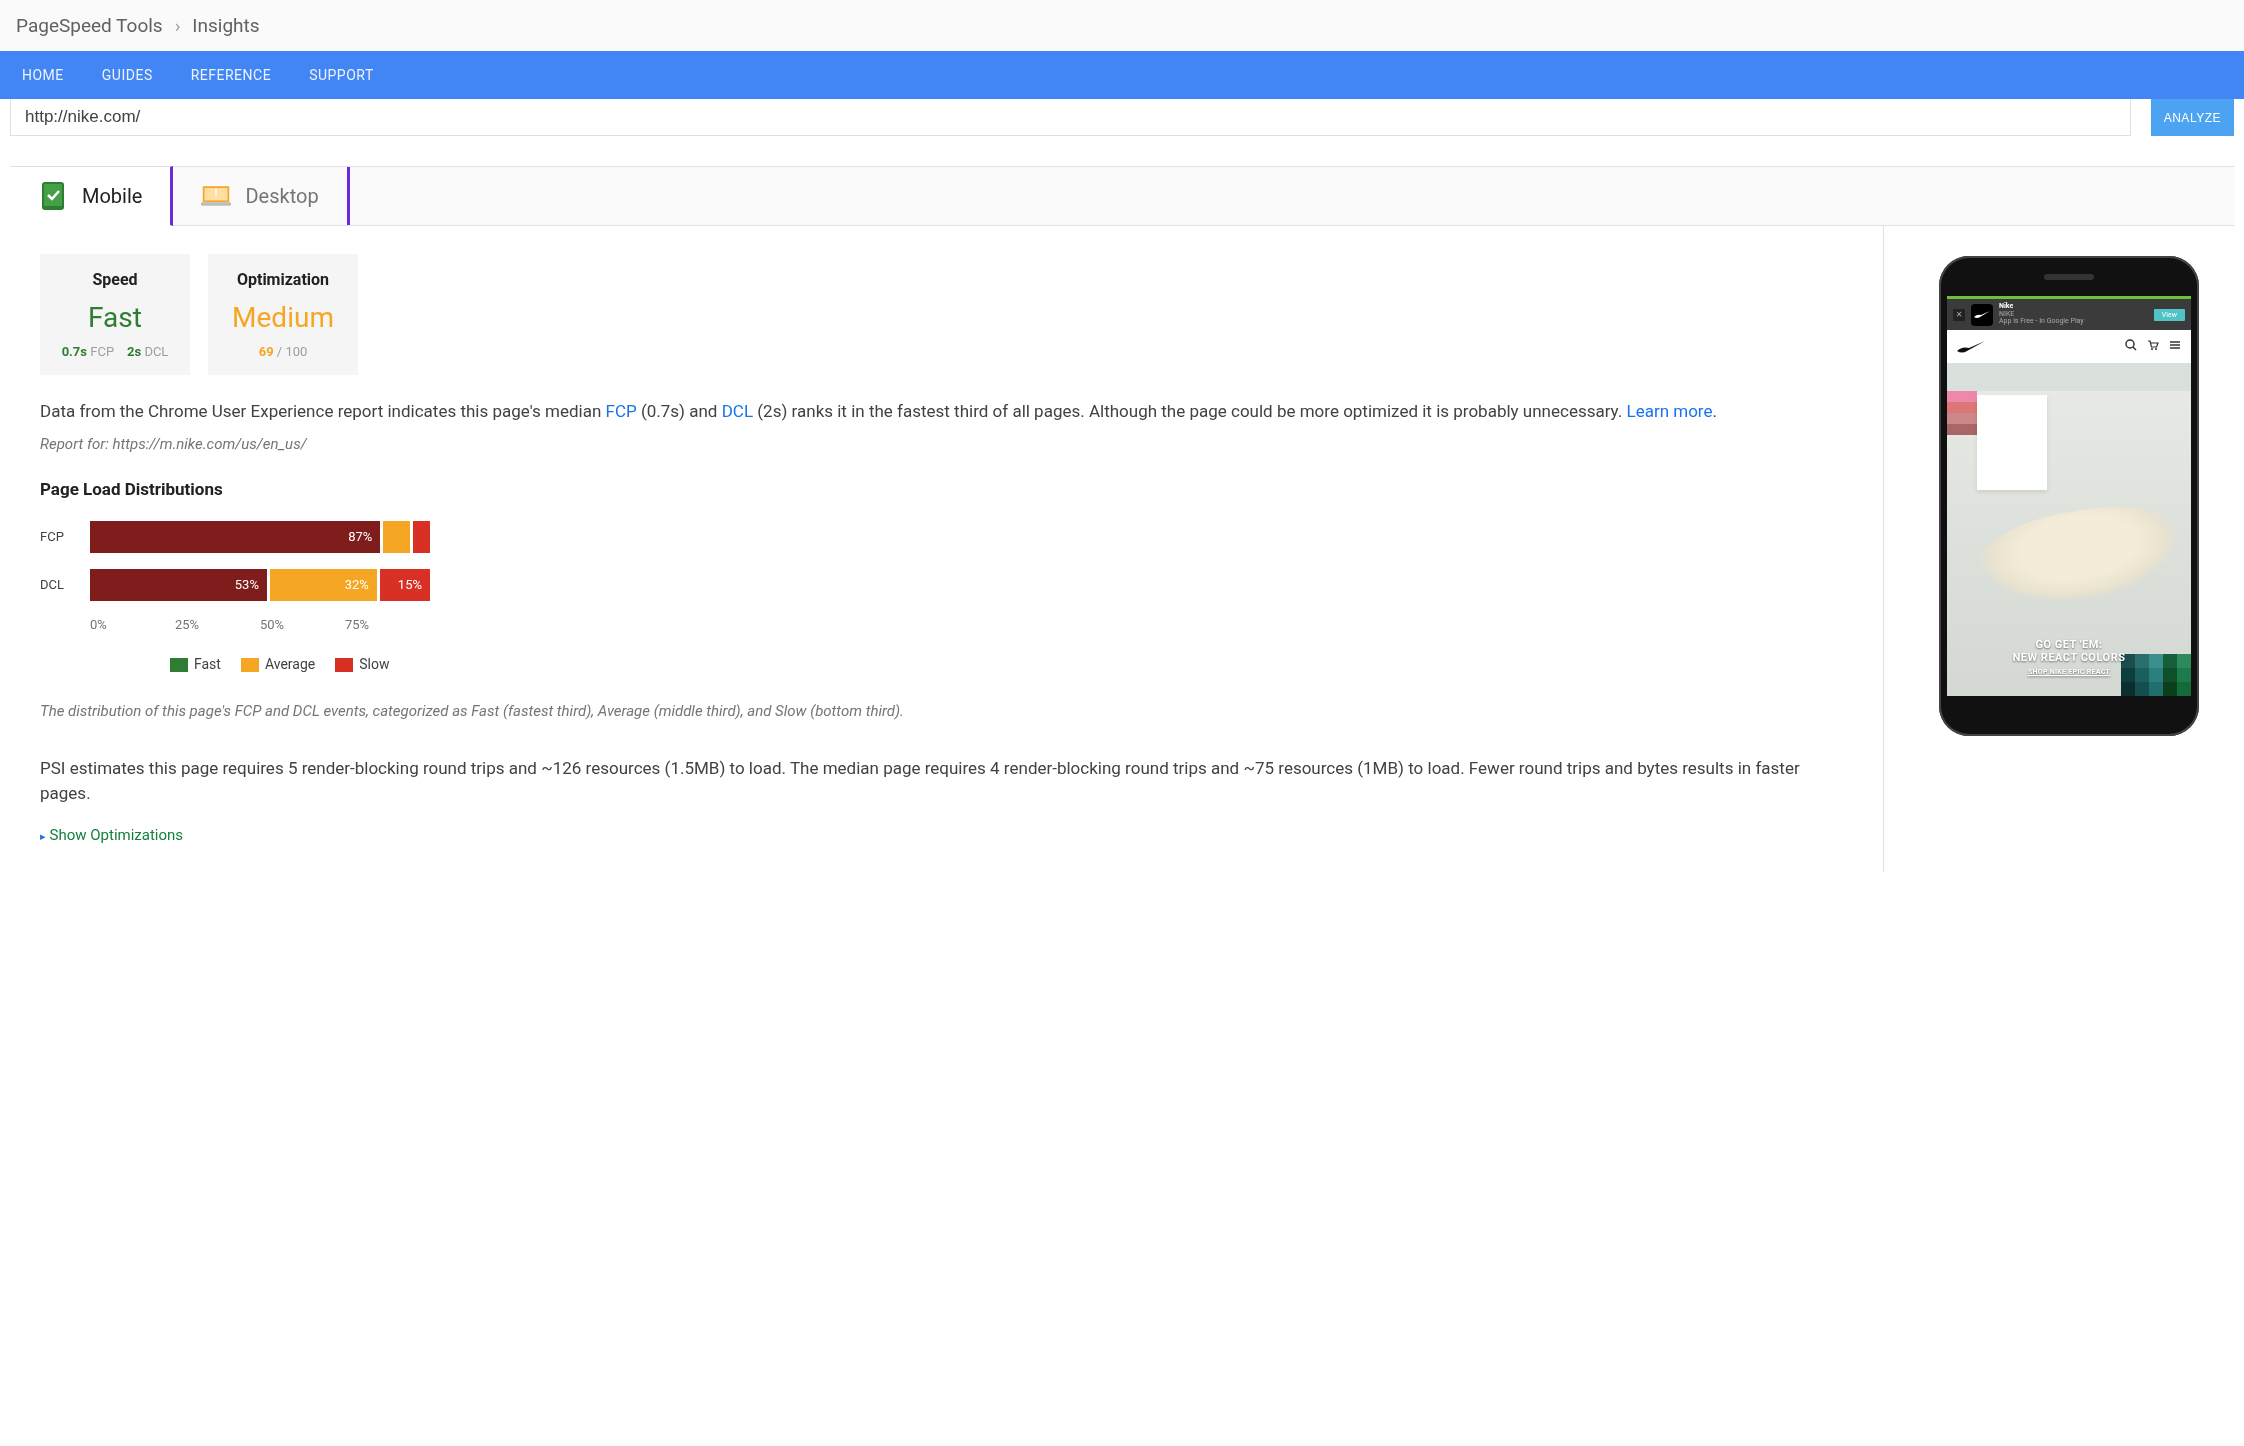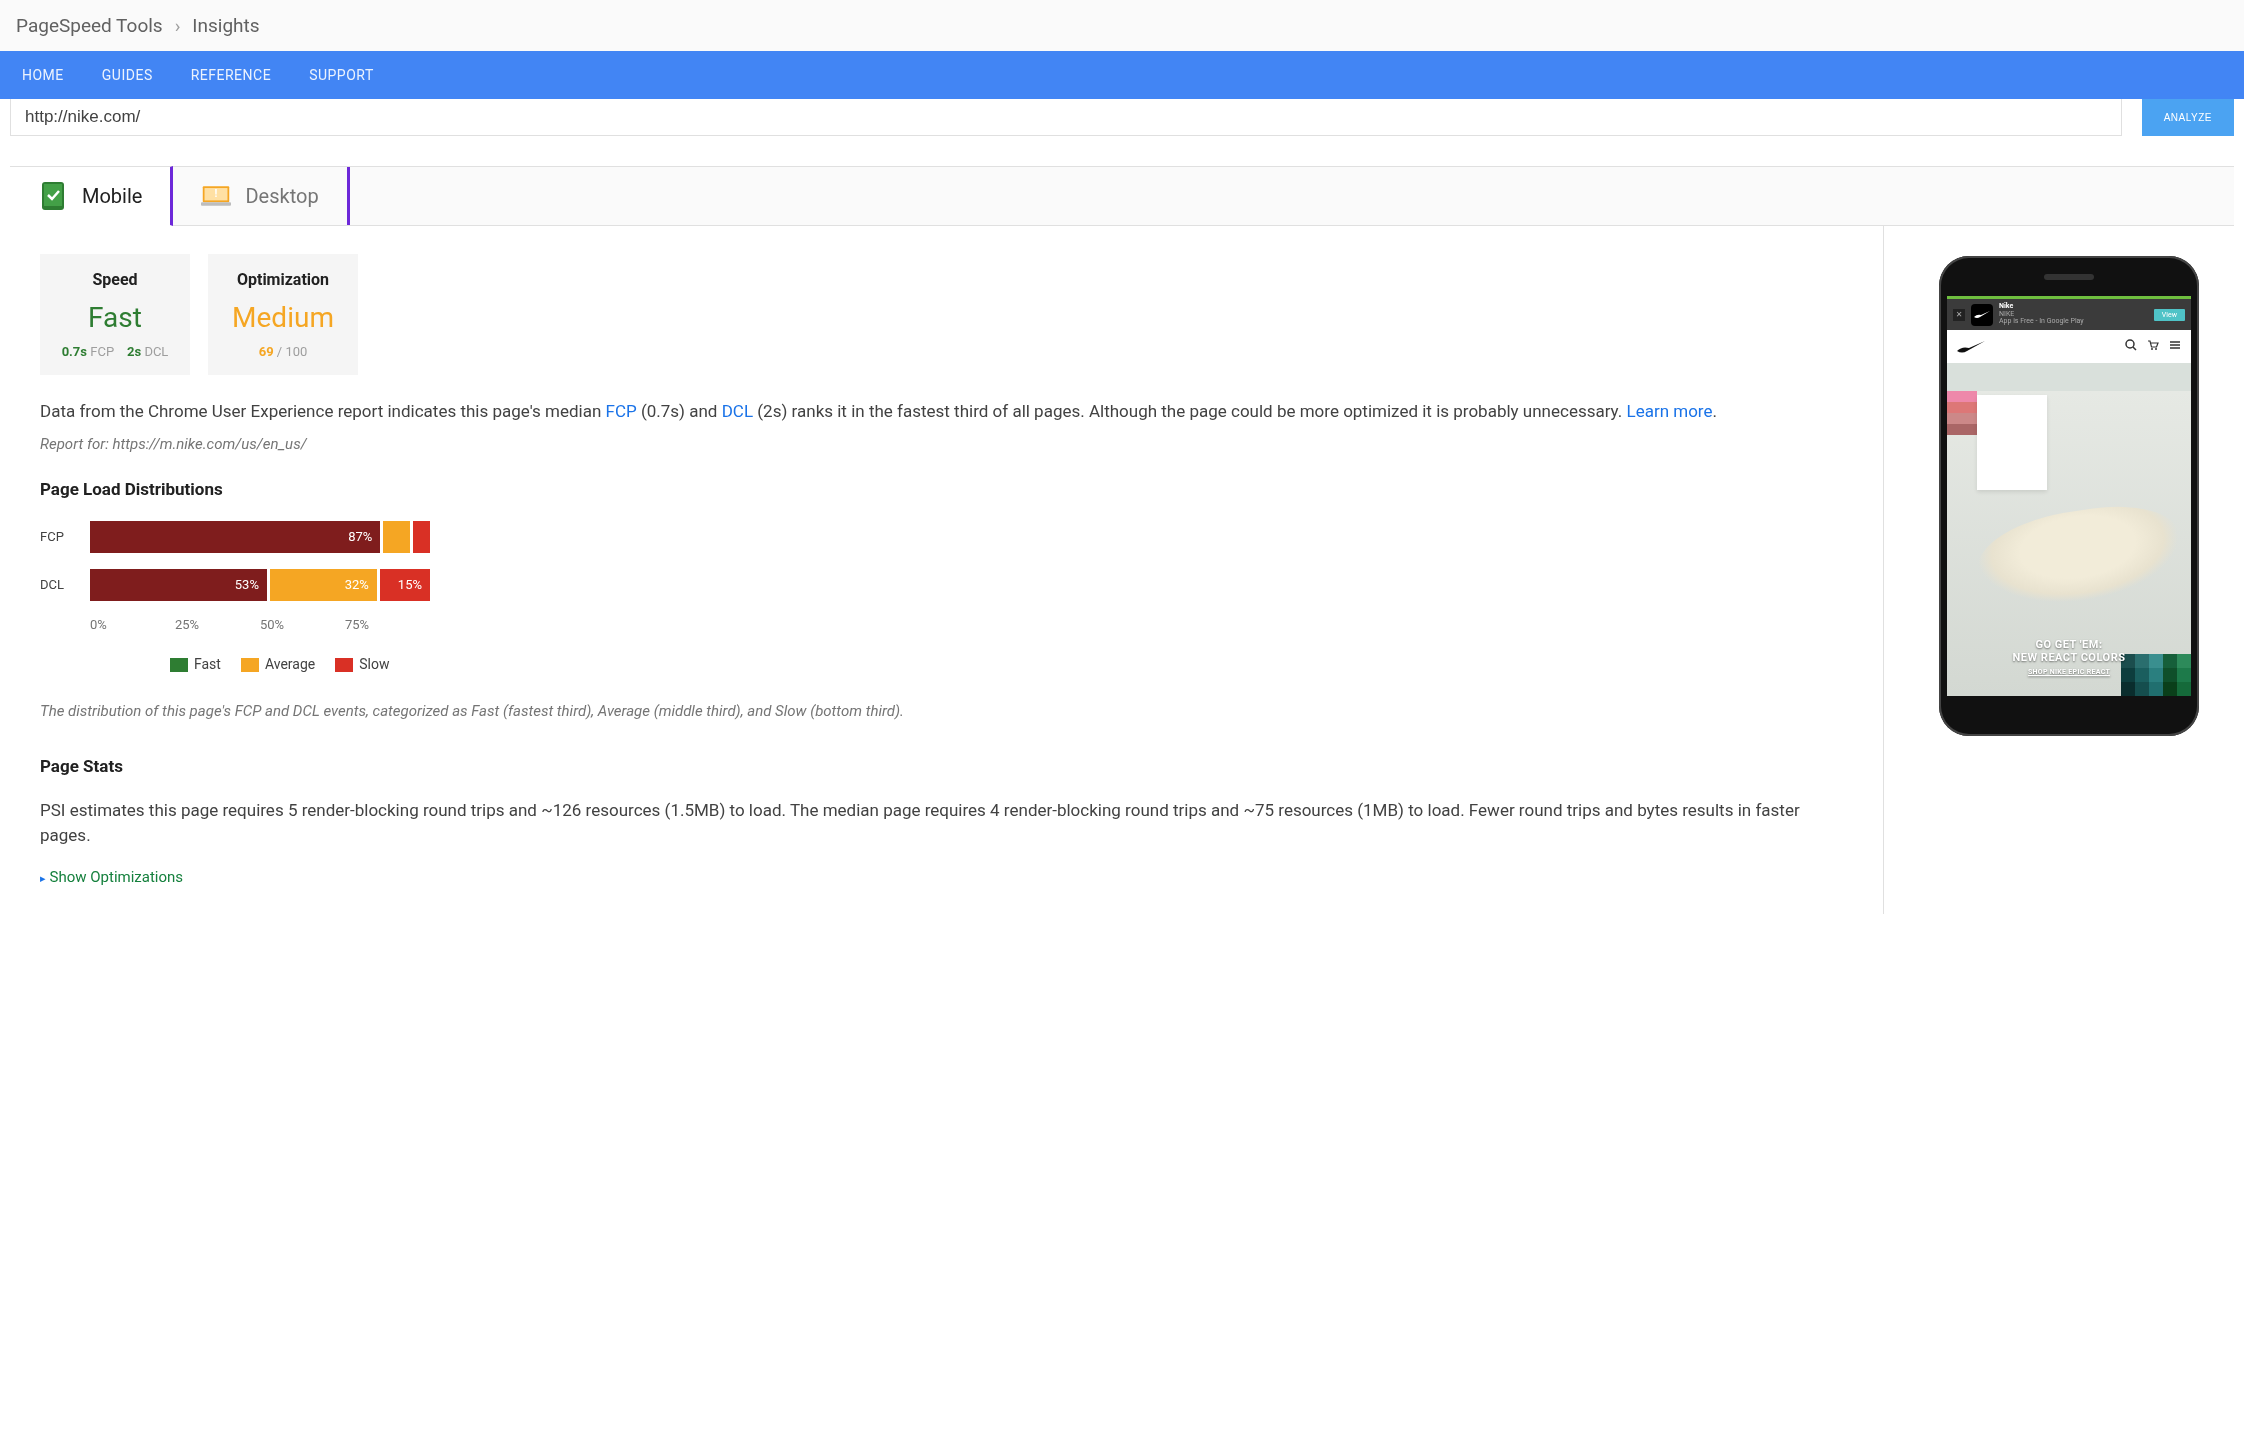--- a/index.html
+++ b/index.html
@@ -7,21 +7,21 @@
   
   .breadcrumb { padding: 14px 16px; background: #fafafa; color: #616161; font-size: 19px; display: flex; align-items: center; gap: 12px; }
   .breadcrumb .chev { color: #9e9e9e; }
   
   .navbar { background: #4285f4; display: flex; padding: 0 12px; }
   .navbar a { color: #fff; text-decoration: none; font-size: 14px; padding: 16px 28px 16px 10px; letter-spacing: 0.5px; opacity: 0.9; }
   .navbar a:first-child { padding-left: 10px; }
   
   .search-row { display: flex; gap: 20px; padding: 0 10px 10px 10px; align-items: stretch; background:#fff; }
   .url-input { flex: 1; border: 1px solid #e0e0e0; border-top: none; font-size: 17px; padding: 8px 14px; color: #424242; background:#fff; }
-  .analyze-btn { background: #4ba3f2; color: #fff; border: none; font-size: 10px; font-weight: 500; padding: 10px 22px; letter-spacing: 0.5px; cursor: pointer; text-align: right; }
+  .analyze-btn { background: #4ba3f2; color: #fff; border: none; font-size: 12px; font-weight: 500; padding: 10px 13px; letter-spacing: 0.5px; cursor: pointer; text-align: right; }
   
   .tabs-row { display: flex; border-top: 1px solid #e0e0e0; border-bottom: 1px solid #e0e0e0; background: #fafafa; margin: 20px 10px 0 10px; }
   .tab { display: flex; align-items: center; gap: 14px; padding: 14px 28px; font-size: 20px; color: #757575; cursor: pointer; border-right: 3px solid #6d28d9; }
   .tab.active { background: #fff; color: #212121; border-top: 1px solid #e0e0e0; margin-top: -1px; margin-bottom: -1px; border-bottom: 1px solid #fff; }
   .tab .ic { width: 30px; height: 30px; display: inline-flex; align-items:center; justify-content:center; }
   
   .body-row { display: flex; gap: 20px; padding: 0 10px; }
   .main-col { flex: 1; border-right: 1px solid #e0e0e0; padding: 28px 30px 28px 30px; }
   .side-col { width: 330px; padding: 30px 20px; display:flex; justify-content:center; align-items:flex-start; }
   
@@ -182,21 +182,20 @@
       </div>
       <div class="legend">
         <span><span class="sw f"></span><span>Fast</span></span>
         <span><span class="sw a"></span><span>Average</span></span>
         <span><span class="sw s"></span><span>Slow</span></span>
       </div>
     </div>
 
     <p class="caption">The distribution of this page's FCP and DCL events, categorized as Fast (fastest third), Average (middle third), and Slow (bottom third).</p>
 
-    <div class="section-h">Page Stats</div>
     <p class="para">PSI estimates this page requires 5 render-blocking round trips and ~126 resources (1.5MB) to load. The median page requires 4 render-blocking round trips and ~75 resources (1MB) to load. Fewer round trips and bytes results in faster pages.</p>
 
     <p style="margin-top:18px">
       <span class="tri">▸</span><a href="#" class="show-opt">Show Optimizations</a>
     </p>
   </div>
 
   <div class="side-col">
     <div class="phone">
       <div class="spk"></div>

